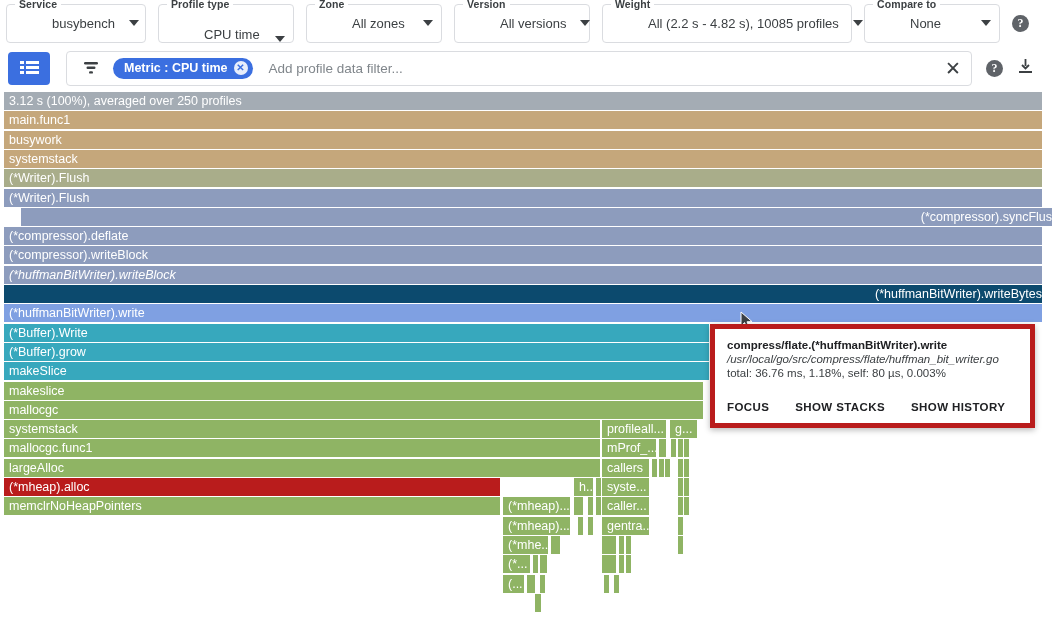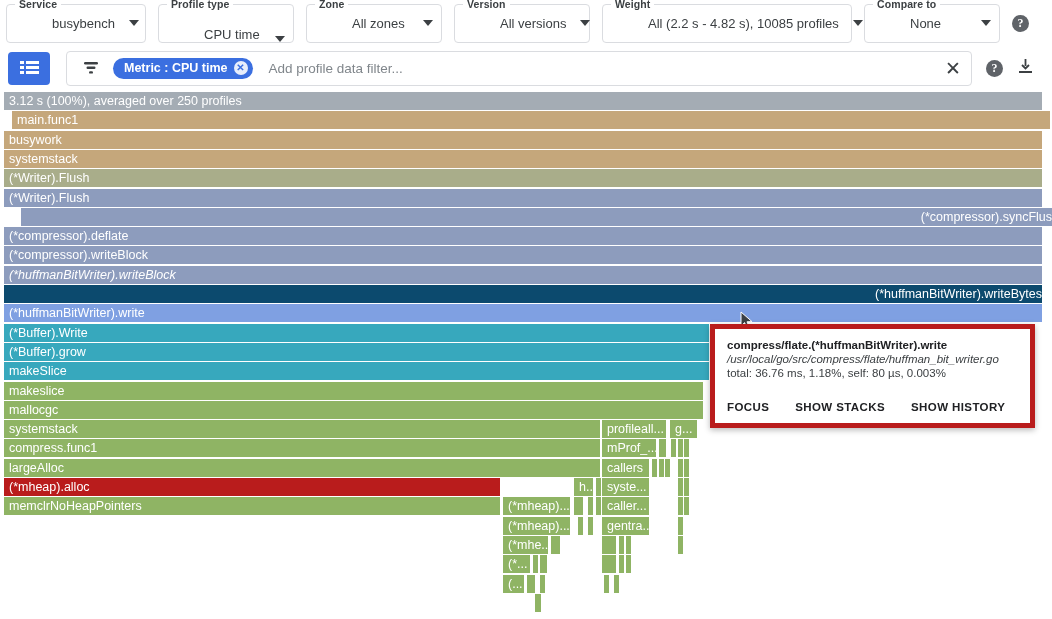--- a/index.html
+++ b/index.html
@@ -206,40 +206,40 @@
   <div class="trail-icon" style="margin-right:10px">
     <svg width="17" height="17" viewBox="0 0 17 17">
       <path d="M8.5 1 v7 M5 7 l3.5 3.5 L12 7" stroke="#3c4043" stroke-width="1.8" fill="none"></path>
       <rect x="2" y="13" width="13" height="2" fill="#3c4043"></rect>
     </svg>
   </div>
 </div>
 
 <div id="flame">
     <div class="frame" style="left: 4px; top: 0px; width: 1039px; height: 19px; background: rgb(164, 172, 180);">3.12 s (100%), averaged over 250 profiles</div>
-    <div class="frame" style="left: 4px; top: 19px; width: 1039px; height: 19px; background: rgb(197, 167, 123); margin-left: 8px;">main.func1</div>
+    <div class="frame" style="left: 4px; top: 19px; width: 1039px; height: 19px; background: rgb(197, 167, 123);">main.func1</div>
     <div class="frame" style="left: 4px; top: 39px; width: 1039px; height: 19px; background: rgb(197, 167, 123);">busywork</div>
     <div class="frame" style="left: 4px; top: 58px; width: 1039px; height: 19px; background: rgb(197, 167, 123);">systemstack</div>
     <div class="frame" style="left: 4px; top: 77px; width: 1039px; height: 19px; background: rgb(169, 173, 138);">(*Writer).Flush</div>
     <div class="frame" style="left: 4px; top: 97px; width: 1039px; height: 19px; background: rgb(141, 156, 189);">(*Writer).Flush</div>
     <div class="frame" style="left: 21px; top: 116px; width: 1039px; height: 19px; background: rgb(141, 156, 189); text-align: right;">(*compressor).syncFlush</div>
     <div class="frame" style="left: 4px; top: 135px; width: 1039px; height: 19px; background: rgb(141, 156, 189);">(*compressor).deflate</div>
     <div class="frame" style="left: 4px; top: 154px; width: 1039px; height: 19px; background: rgb(141, 156, 189);">(*compressor).writeBlock</div>
     <div class="frame" style="left: 4px; top: 174px; width: 1039px; height: 19px; background: rgb(141, 156, 189); font-style: italic;">(*huffmanBitWriter).writeBlock</div>
     <div class="frame" style="left: 4px; top: 193px; width: 1039px; height: 19px; background: #0c4a6e; text-align: right;">(*huffmanBitWriter).writeBytes</div>
     <div class="frame" style="left: 4px; top: 212px; width: 1039px; height: 19px; background: rgb(127, 160, 226);">(*huffmanBitWriter).write</div>
     <div class="frame" style="left: 4px; top: 232px; width: 706px; height: 19px; background: rgb(55, 168, 189);">(*Buffer).Write</div>
     <div class="frame" style="left: 4px; top: 251px; width: 706px; height: 19px; background: rgb(55, 168, 189);">(*Buffer).grow</div>
     <div class="frame" style="left: 4px; top: 270px; width: 706px; height: 19px; background: rgb(55, 168, 189);">makeSlice</div>
     <div class="frame" style="left: 4px; top: 290px; width: 700px; height: 19px; background: rgb(143, 180, 100);">makeslice</div>
     <div class="frame" style="left: 4px; top: 309px; width: 700px; height: 19px; background: rgb(143, 180, 100);">mallocgc</div>
     <div class="frame" style="left: 4px; top: 328px; width: 597px; height: 19px; background: rgb(143, 180, 100);">systemstack</div>
     <div class="frame" style="left: 602px; top: 328px; width: 65px; height: 19px; background: rgb(143, 180, 100);">profileall...</div>
     <div class="frame" style="left: 670px; top: 328px; width: 28px; height: 19px; background: rgb(143, 180, 100);">g...</div>
-    <div class="frame" style="left: 4px; top: 347px; width: 597px; height: 19px; background: rgb(143, 180, 100);">compress.func1</div>
+    <div class="frame" style="left: 4px; top: 347px; width: 597px; height: 19px; background: rgb(143, 180, 100);">mallocgc.func1</div>
     <div class="frame" style="left: 602px; top: 347px; width: 55px; height: 19px; background: rgb(143, 180, 100);">mProf_...</div>
     <div class="frame" style="left: 659px; top: 347px; width: 8px; height: 19px; background: rgb(143, 180, 100);"></div>
     <div class="frame" style="left: 671px; top: 347px; width: 5px; height: 19px; background: rgb(143, 180, 100);"></div>
     <div class="frame" style="left: 678px; top: 347px; width: 4px; height: 19px; background: rgb(143, 180, 100);"></div>
     <div class="frame" style="left: 684px; top: 347px; width: 4px; height: 19px; background: rgb(143, 180, 100);"></div>
     <div class="frame" style="left: 4px; top: 367px; width: 597px; height: 19px; background: rgb(143, 180, 100);">largeAlloc</div>
     <div class="frame" style="left: 602px; top: 367px; width: 48px; height: 19px; background: rgb(143, 180, 100);">callers</div>
     <div class="frame" style="left: 652px; top: 367px; width: 5px; height: 19px; background: rgb(143, 180, 100);"></div>
     <div class="frame" style="left: 659px; top: 367px; width: 4px; height: 19px; background: rgb(143, 180, 100);"></div>
     <div class="frame" style="left: 665px; top: 367px; width: 4px; height: 19px; background: rgb(143, 180, 100);"></div>

